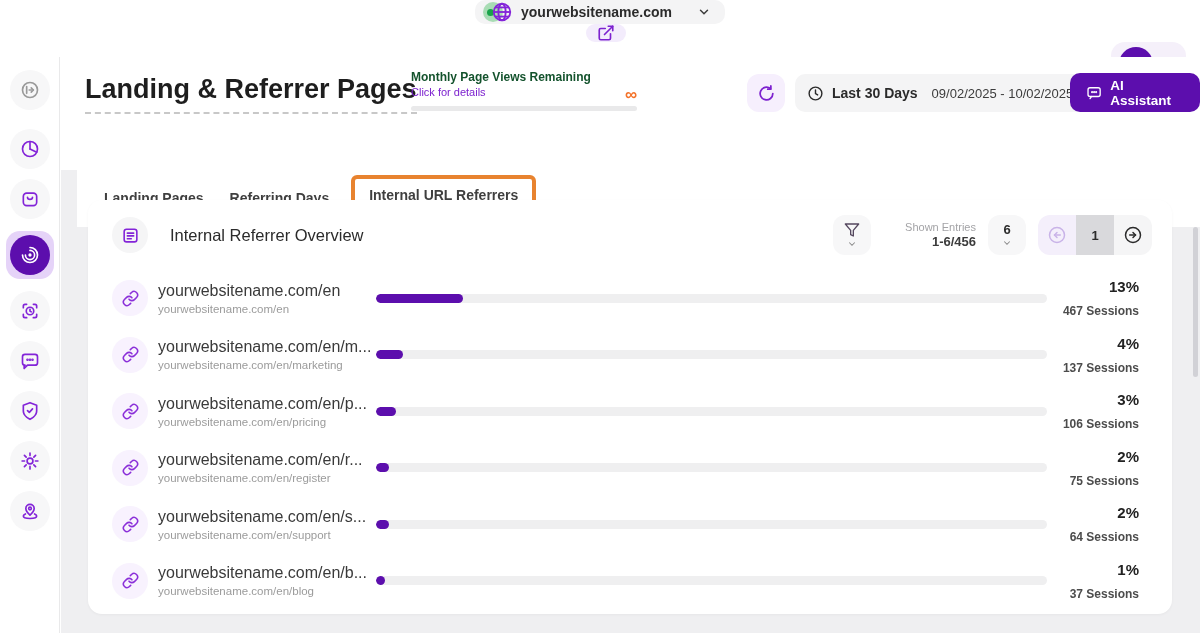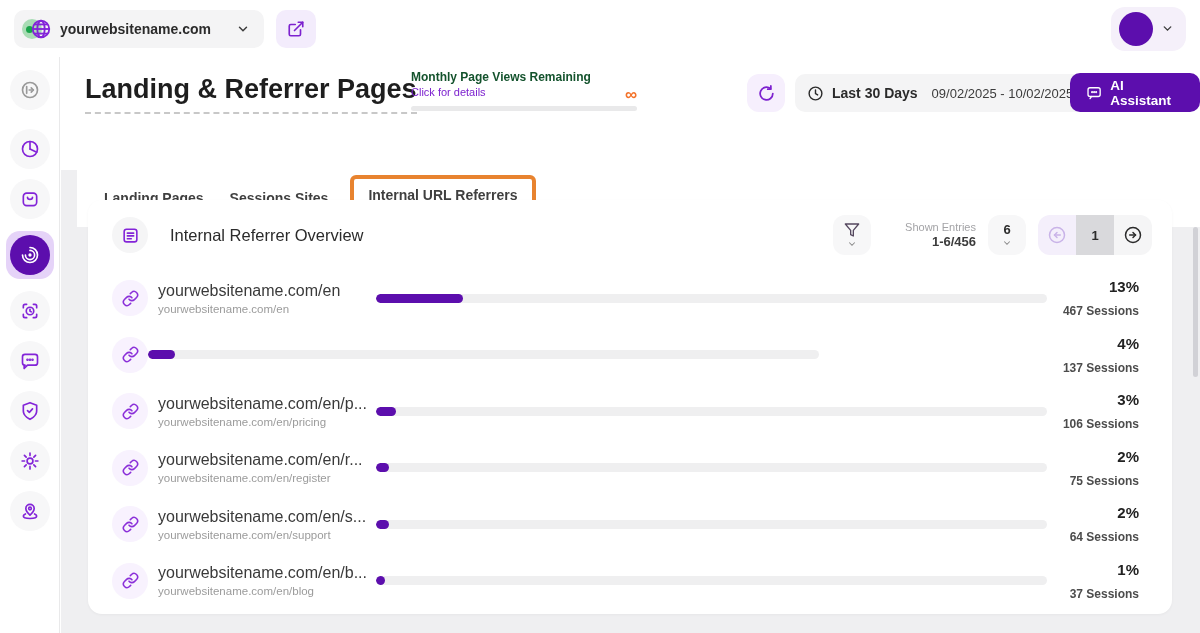--- a/index.html
+++ b/index.html
@@ -1,20 +1,20 @@
 <!DOCTYPE html>
 <html><head>
 <meta charset="utf-8">
 <style>
   * { margin:0; padding:0; box-sizing:border-box; }
   html,body { width:1200px; height:633px; font-family:"Liberation Sans", sans-serif; background:#fff; overflow:hidden; }
   .app { position:relative; width:1200px; height:633px; }
 
   
-  .topbar { position:absolute; left:0; top:0; width:1200px; height:57px; background:#fff; display:flex; align-items:center; padding:0 14px; }
+  .topbar { position:absolute; left:0; top:0; width:1200px; height:57px; background:#fff; display:flex; align-items:center; padding:0 14px;flex-direction:column; }
   .site-select { display:flex; align-items:center; gap:10px; background:#f4f4f5; border-radius:10px; height:38px; padding:0 14px 0 8px; width:250px; cursor:pointer; }
   .site-icon { position:relative; width:28px; height:24px; flex:0 0 auto; }
   .site-icon .dot { position:absolute; left:0; top:2px; width:20px; height:20px; border-radius:50%; background:#a8dcb4; }
   .site-icon .dot::after { content:""; position:absolute; left:4px; top:7px; width:7px; height:7px; border-radius:50%; background:#19a44a; }
   .site-icon svg { position:absolute; left:8px; top:1px; }
   .site-name { font-size:14px; font-weight:bold; color:#2b2b2b; flex:1; }
   .ext-btn { margin-left:12px; width:40px; height:38px; border-radius:10px; background:#f3ecfc; display:flex; align-items:center; justify-content:center; cursor:pointer; }
   .account { margin-left:auto; display:flex; align-items:center; gap:8px; background:#f5f0fa; border-radius:14px; padding:5px 12px 5px 8px; cursor:pointer; }
   .avatar { width:34px; height:34px; border-radius:50%; }
 
@@ -224,21 +224,21 @@
             <circle cx="9" cy="11.5" r="0.6" fill="#fff"></circle>
             <circle cx="12" cy="11.5" r="0.6" fill="#fff"></circle>
             <circle cx="15" cy="11.5" r="0.6" fill="#fff"></circle>
         </svg>
         <span>AI Assistant</span>
       </div>
     </div>
 
     <div class="tabs">
       <div class="tab">Landing Pages</div>
-      <div class="tab">Sessions Sites</div>
+      <div class="tab">Referring Days</div>
       <div class="tab-highlight">
         <div class="tab active">Internal URL Referrers</div>
       </div>
     </div>
 
     <div class="card">
       <div class="card-head">
         <div class="card-icon">
           <svg width="19" height="19" viewBox="0 0 24 24" fill="none" stroke="#8324d8" stroke-width="2" stroke-linecap="round" stroke-linejoin="round">
             <rect x="4" y="4" width="16" height="16" rx="3"></rect>
@@ -309,20 +309,24 @@
               <div class="row-ses">467 Sessions</div>
             </div>
         </div>
         <div class="row">
           <div class="row-icon">
               <svg width="17" height="17" viewBox="0 0 24 24" fill="none" stroke="#8b30d9" stroke-width="2.2" stroke-linecap="round" stroke-linejoin="round">
                 <path d="M10 13a5 5 0 0 0 7.54.54l3-3a5 5 0 0 0-7.07-7.07l-1.72 1.71"></path>
                 <path d="M14 11a5 5 0 0 0-7.54-.54l-3 3a5 5 0 0 0 7.07 7.07l1.71-1.71"></path>
               </svg>
             </div>
+          <div class="row-text">
+              <div class="row-title">yourwebsitename.com/en/m...</div>
+              <div class="row-sub">yourwebsitename.com/en/marketing</div>
+            </div>
           <div class="row-bar">
               <div class="row-fill" style="width: 4%;"></div>
             </div>
           <div class="row-stats">
               <div class="row-pct">4%</div>
               <div class="row-ses">137 Sessions</div>
             </div>
         </div>
         <div class="row">
           <div class="row-icon">

